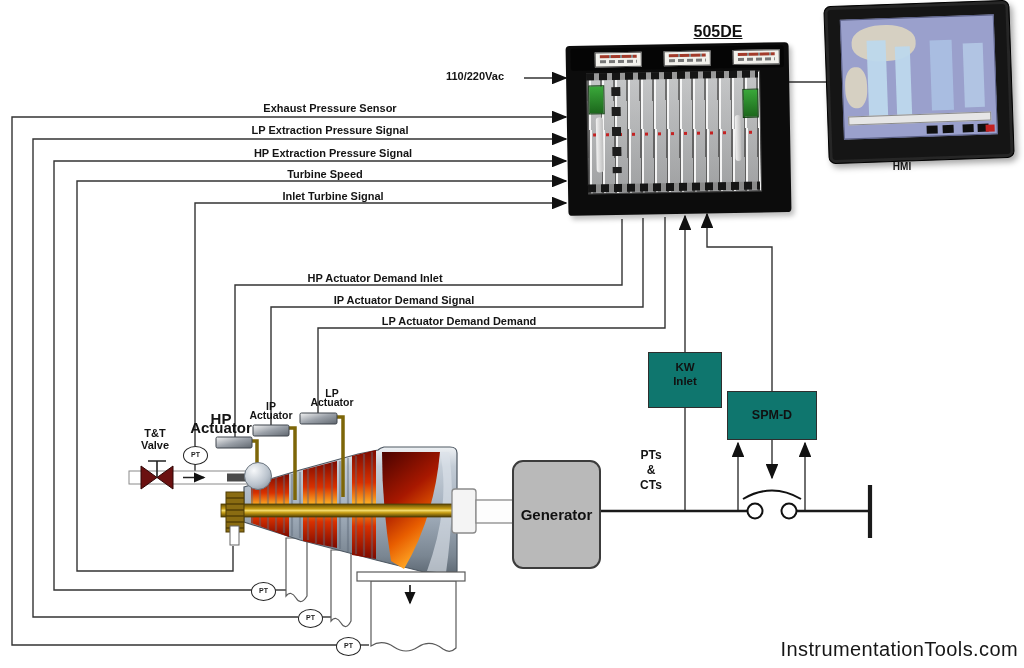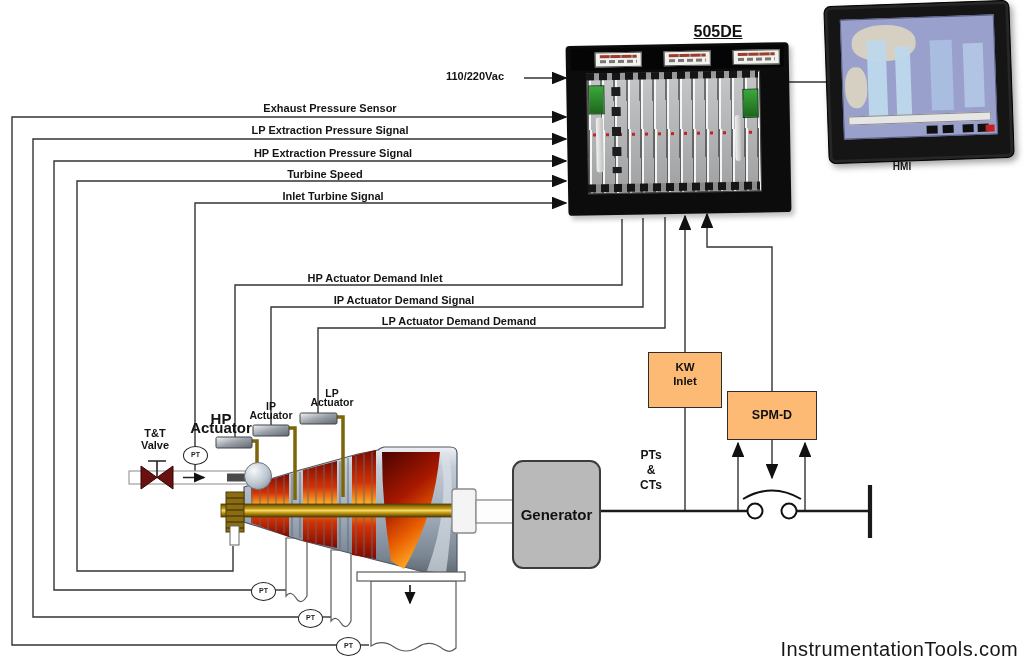--- a/index.html
+++ b/index.html
@@ -5,21 +5,21 @@
   html,body{margin:0;padding:0;background:#fff;}
   #stage{position:relative;width:1024px;height:668px;background:#ffffff;overflow:hidden;
          font-family:"Liberation Sans",sans-serif;color:#111;}
   #wires{position:absolute;left:0;top:0;z-index:1;}
   .sig{position:absolute;transform:translateX(-50%);font-weight:bold;font-size:11px;
        white-space:nowrap;color:#141414;z-index:3;}
   .sig2{line-height:12px;text-align:center;}
   .ptc{position:absolute;width:23px;height:17px;border:1.4px solid #222;border-radius:50%;
        background:#fff;font-size:7px;font-weight:bold;text-align:center;line-height:16px;
        z-index:4;color:#222;}
-  .box{position:absolute;background:#fdba74;border:1.5px solid #2e2e2e;z-index:3;
+  .box{position:absolute;background:#0f766e;border:1.5px solid #2e2e2e;z-index:3;
        text-align:center;font-weight:bold;color:#111;}
   #gen-box{background:#b9b9b9;border:2px solid #3c3c3c;border-radius:11px;
        display:flex;align-items:center;justify-content:center;font-size:15px;z-index:3;}
   
   #rack{position:absolute;left:567px;top:44px;width:223px;height:170px;background:#0c0c0c;
         border-radius:4px;transform:rotate(-1deg);z-index:2;box-shadow:3px 4px 5px rgba(0,0,0,.25);}
   #rack .rtop{position:absolute;left:5px;right:5px;top:3px;height:22px;background:#050505;border-radius:2px;}
   #rack .chip{position:absolute;top:4px;width:45px;height:13px;background:#f2f1ec;border:1px solid #555;}
   #rack .chip i{display:block;height:3px;margin:2px 4px 0 4px;
         background:repeating-linear-gradient(90deg,#a23b2b 0 9px,#888 9px 11px);}

